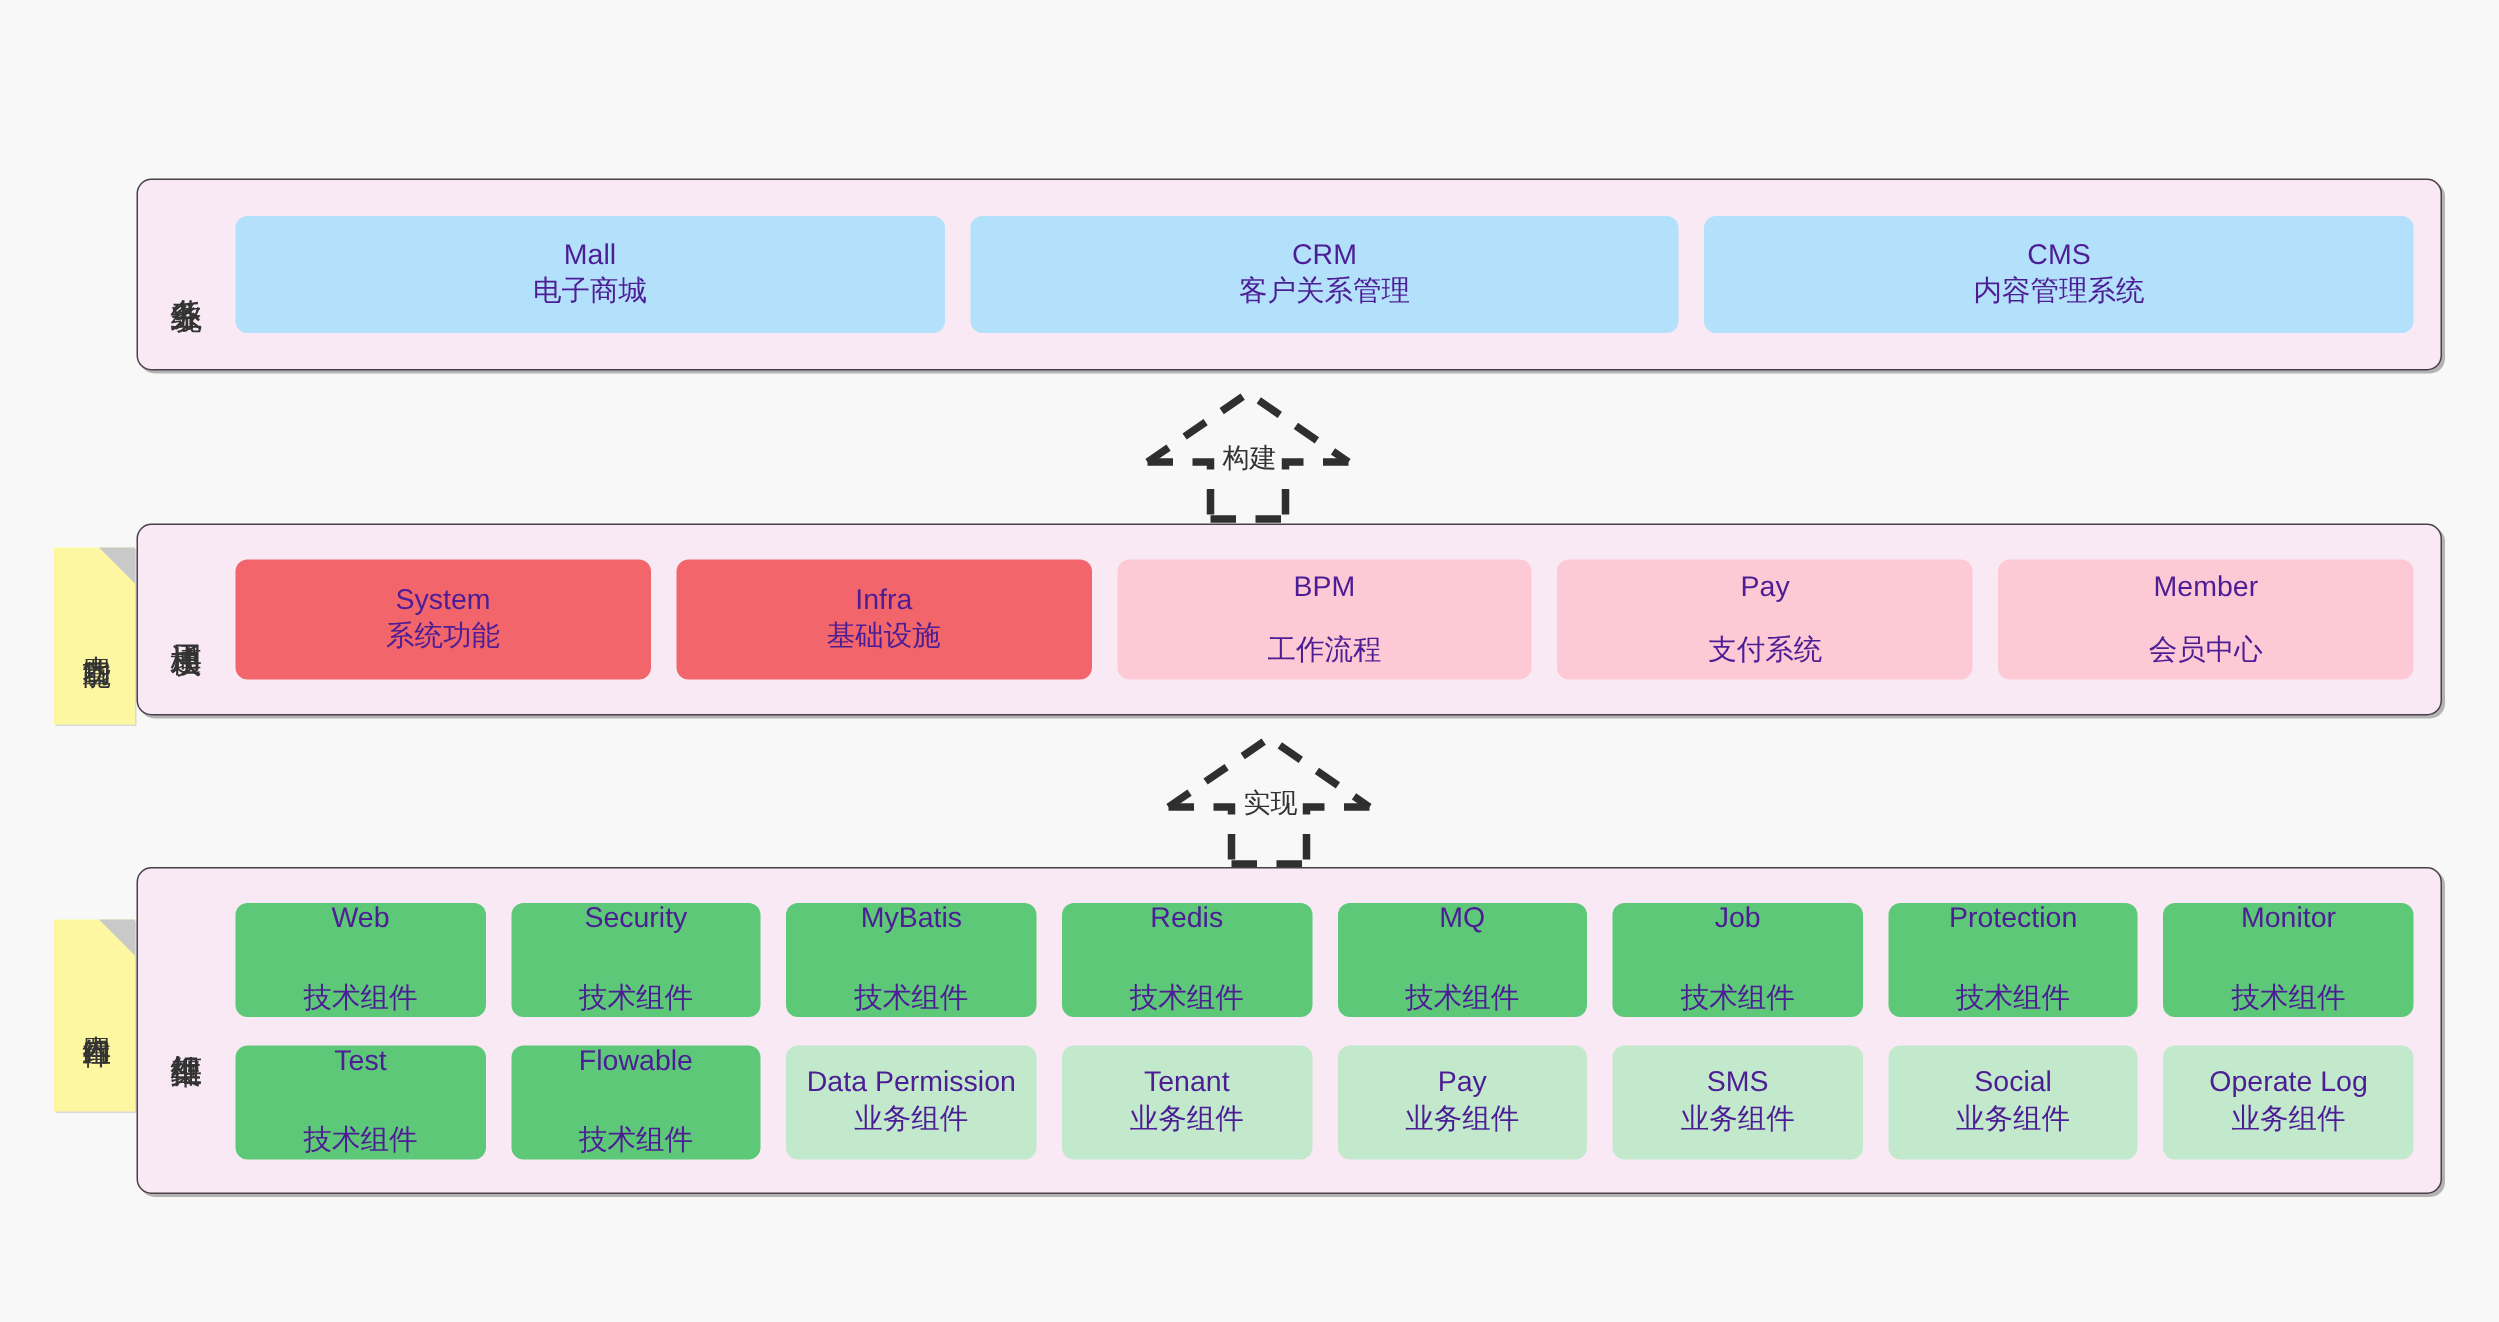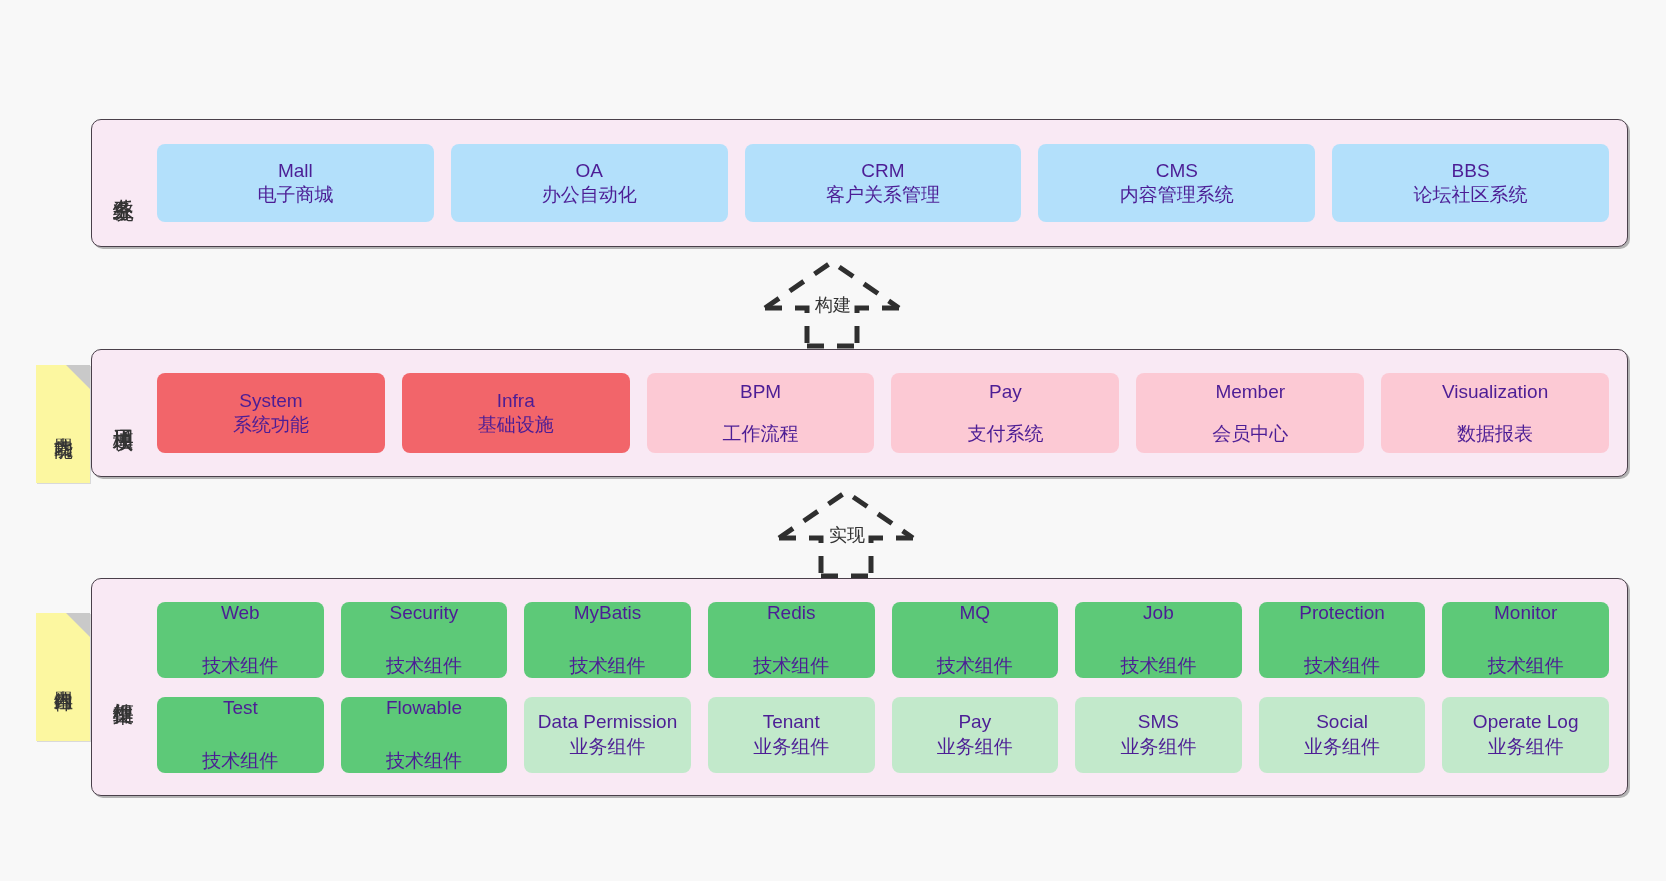--- a/index.html
+++ b/index.html
@@ -144,34 +144,26 @@
 
   <div class="layer" id="layer-business">
     <div class="layer-title">业务系统</div>
     <div class="cards">
       <div class="card-row">
         <div class="card">
           <span class="en">Mall</span>
           <span class="cn">电子商城</span>
         </div>
         <div class="card">
-          <span class="en">OA</span>
-          <span class="cn">办公自动化</span>
-        </div>
-        <div class="card">
           <span class="en">CRM</span>
           <span class="cn">客户关系管理</span>
         </div>
         <div class="card">
           <span class="en">CMS</span>
           <span class="cn">内容管理系统</span>
-        </div>
-        <div class="card">
-          <span class="en">BBS</span>
-          <span class="cn">论坛社区系统</span>
         </div>
       </div>
     </div>
   </div>
 
   <div class="arrow" id="arrow-build">
     <svg width="150" height="90" viewBox="0 0 150 90">
       <path d="M 8 52 L 75 6 L 142 52" fill="none" stroke="#2f2f2f" stroke-width="5" stroke-dasharray="17 13" stroke-linecap="butt"></path>
       <path d="M 8 52 L 50 52 L 50 90" fill="none" stroke="#2f2f2f" stroke-width="5" stroke-dasharray="17 13" stroke-linecap="butt"></path>
       <path d="M 142 52 L 100 52 L 100 90" fill="none" stroke="#2f2f2f" stroke-width="5" stroke-dasharray="17 13" stroke-linecap="butt"></path>
@@ -201,24 +193,20 @@
           <span class="cn">工作流程</span>
         </div>
         <div class="card c-pink">
           <span class="en">Pay</span>
           <span class="cn">支付系统</span>
         </div>
         <div class="card c-pink">
           <span class="en">Member</span>
           <span class="cn">会员中心</span>
         </div>
-        <div class="card c-pink">
-          <span class="en">Visualization</span>
-          <span class="cn">数据报表</span>
-        </div>
       </div>
     </div>
   </div>
 
   <div class="arrow" id="arrow-implement">
     <svg width="150" height="90" viewBox="0 0 150 90">
       <path d="M 8 52 L 75 6 L 142 52" fill="none" stroke="#2f2f2f" stroke-width="5" stroke-dasharray="17 13" stroke-linecap="butt"></path>
       <path d="M 8 52 L 50 52 L 50 90" fill="none" stroke="#2f2f2f" stroke-width="5" stroke-dasharray="17 13" stroke-linecap="butt"></path>
       <path d="M 142 52 L 100 52 L 100 90" fill="none" stroke="#2f2f2f" stroke-width="5" stroke-dasharray="17 13" stroke-linecap="butt"></path>
       <path d="M 50 90 L 100 90" fill="none" stroke="#2f2f2f" stroke-width="5" stroke-dasharray="17 13" stroke-linecap="butt"></path>

